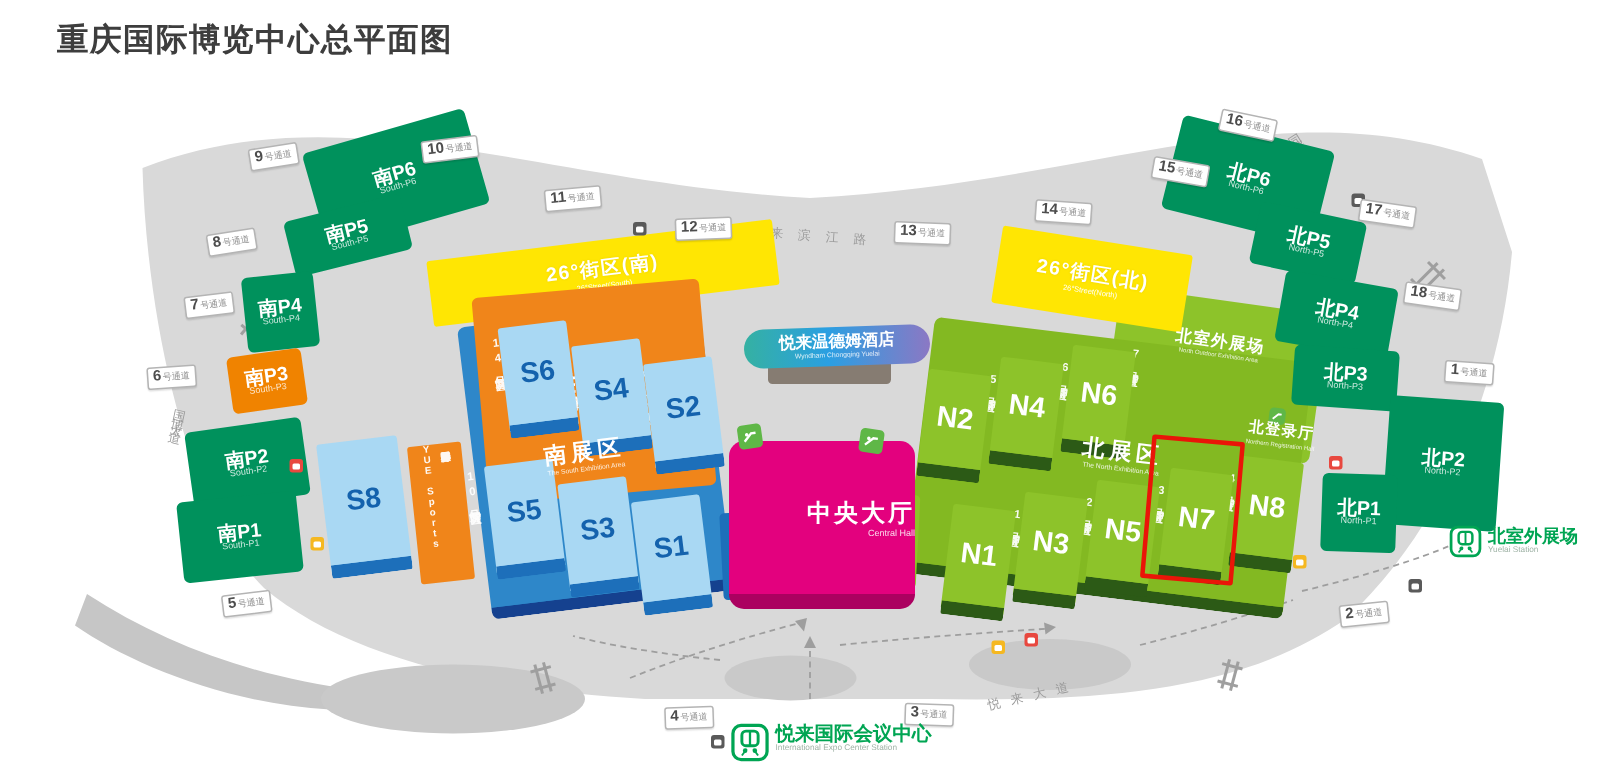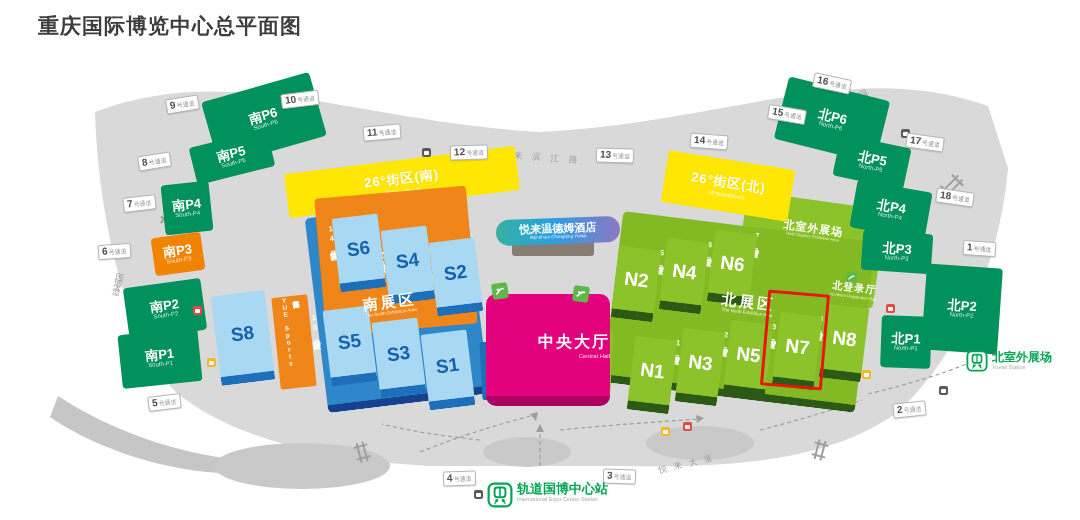--- a/index.html
+++ b/index.html
@@ -401,21 +401,21 @@
     <svg width="26" height="26" viewBox="0 0 24 24">
       <rect x="1.5" y="1.5" width="21" height="21" rx="5" fill="#fff" stroke="#00a553" stroke-width="2"></rect>
       <rect x="7" y="5" width="10" height="9" rx="2.5" fill="none" stroke="#00a553" stroke-width="1.8"></rect>
       <line x1="12" y1="5" x2="12" y2="14" stroke="#00a553" stroke-width="1.4"></line>
       <circle cx="9" cy="17" r="1.4" fill="#00a553"></circle>
         <circle cx="15" cy="17" r="1.4" fill="#00a553"></circle>
       <line x1="7" y1="20" x2="10" y2="16" stroke="#00a553" stroke-width="1.2"></line>
       <line x1="17" y1="20" x2="14" y2="16" stroke="#00a553" stroke-width="1.2"></line>
     </svg>
     <div>
-      <div class="sn">轨道国博中心站</div>
+      <div class="sn">悦来国际会议中心</div>
       <div class="se">International Expo Center Station</div>
     </div>
   </div>
   <div class="b station" style="left:966px;top:350px">
     <svg width="22" height="22" viewBox="0 0 24 24">
       <rect x="1.5" y="1.5" width="21" height="21" rx="5" fill="#fff" stroke="#00a553" stroke-width="2"></rect>
       <rect x="7" y="5" width="10" height="9" rx="2.5" fill="none" stroke="#00a553" stroke-width="1.8"></rect>
       <line x1="12" y1="5" x2="12" y2="14" stroke="#00a553" stroke-width="1.4"></line>
       <circle cx="9" cy="17" r="1.4" fill="#00a553"></circle>
         <circle cx="15" cy="17" r="1.4" fill="#00a553"></circle>

